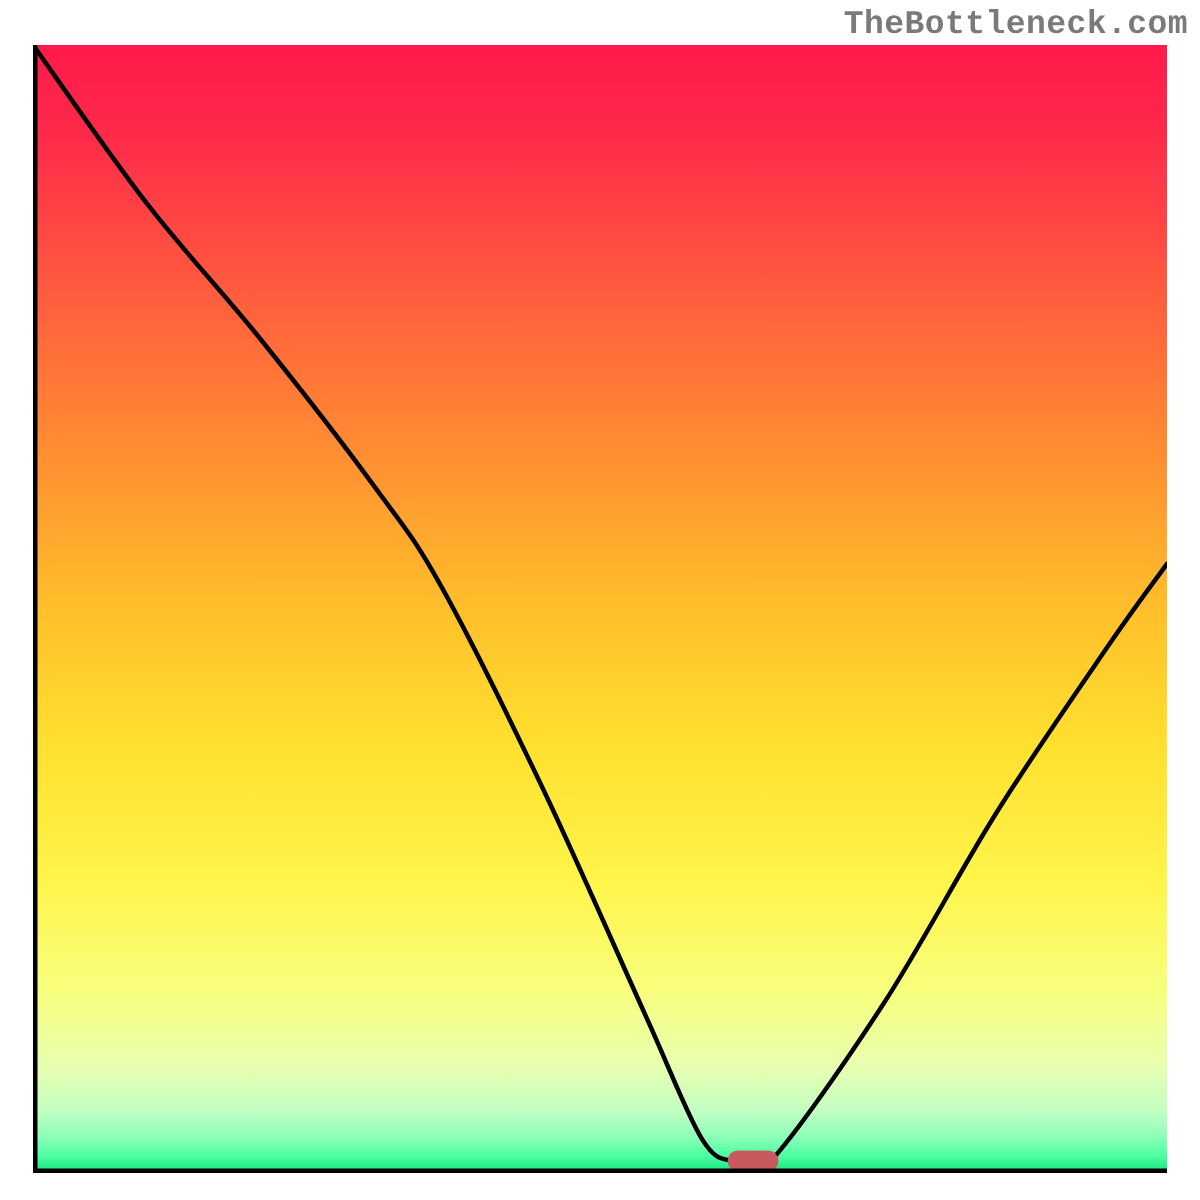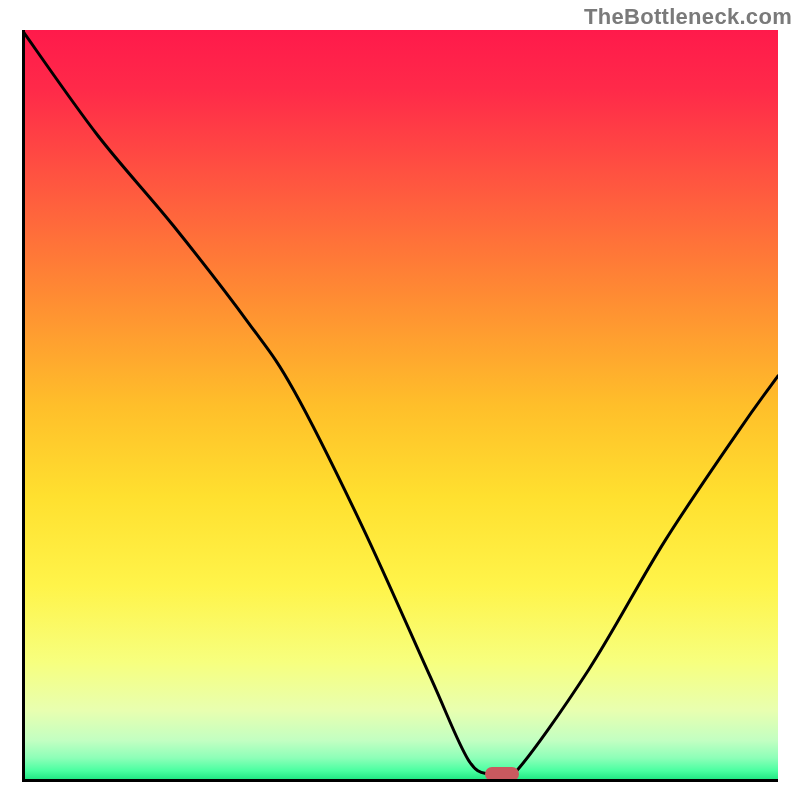--- a/index.html
+++ b/index.html
@@ -8,20 +8,21 @@
     width: 800px;
     height: 800px;
     overflow: hidden;
     font-family: Arial, Helvetica, sans-serif;
     background: #ffffff;
   }
   .chart-wrap {
     position: relative;
     width: 800px;
     height: 800px;
+    font-family: Liberation Mono, monospace;
   }
   .attribution {
     position: absolute;
     top: 4px;
     right: 8px;
     font-size: 22px;
     font-weight: 600;
     color: #7a7a7a;
     letter-spacing: 0.3px;
     user-select: none;

